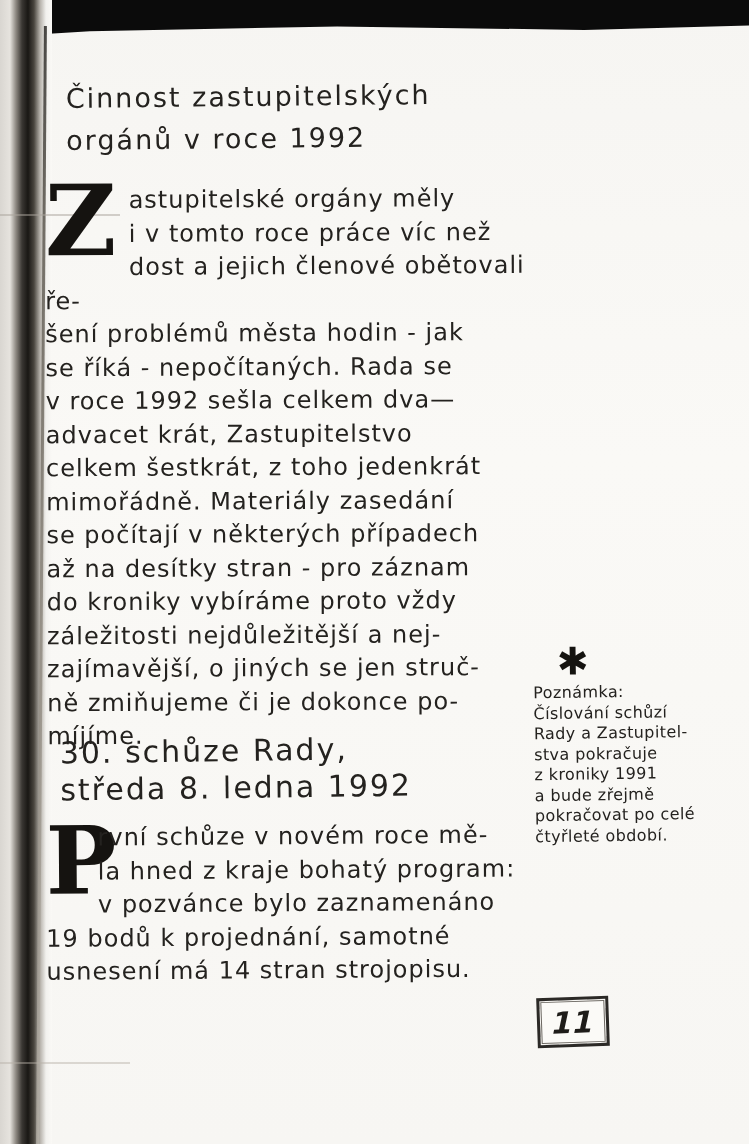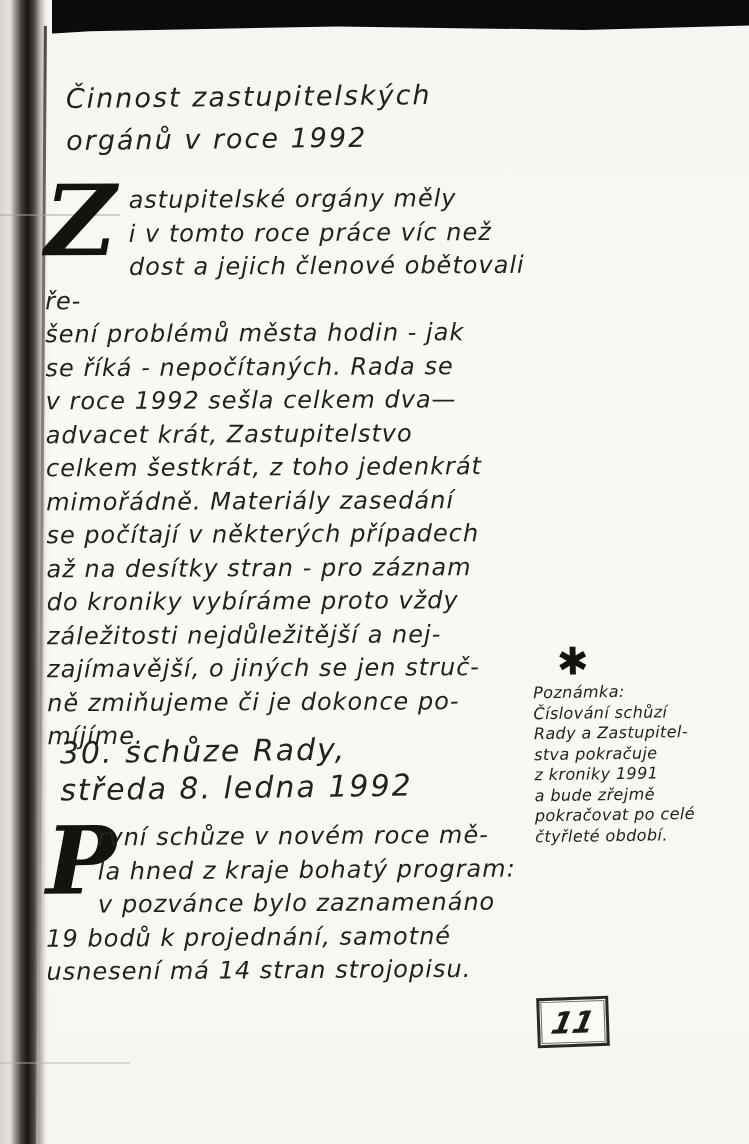--- a/index.html
+++ b/index.html
@@ -1,19 +1,19 @@
 <!DOCTYPE html>
 <html><head>
 <meta charset="utf-8">
 <style>
   html,body{margin:0;padding:0;background:#555;}
   .scan{
     position:relative;width:749px;height:1144px;overflow:hidden;
     background:linear-gradient(180deg,#f6f5f2 0%,#faf9f6 40%,#f7f6f3 100%);
-    font-family:"DejaVu Sans",sans-serif;color:#24221f;font-style:italic;
+    font-family:"DejaVu Sans",sans-serif;color:#24221f;
   }
   
   .top-bar{
     position:absolute;left:0;top:0;width:749px;height:34px;background:#0b0b0b;
     clip-path:polygon(0 0,100% 0,100% 75%,78% 88%,45% 78%,12% 92%,6% 100%,0 96%);
   }
   
   .binding{
     position:absolute;left:0;top:0;bottom:0;width:52px;
     background:linear-gradient(90deg,#d9d6d1 0px,#e6e3de 10px,#8d8881 16px,#3a3733 22px,#191714 28px,#4a463f 34px,#b5b1aa 40px,#f2f1ee 46px,#faf9f6 52px);

